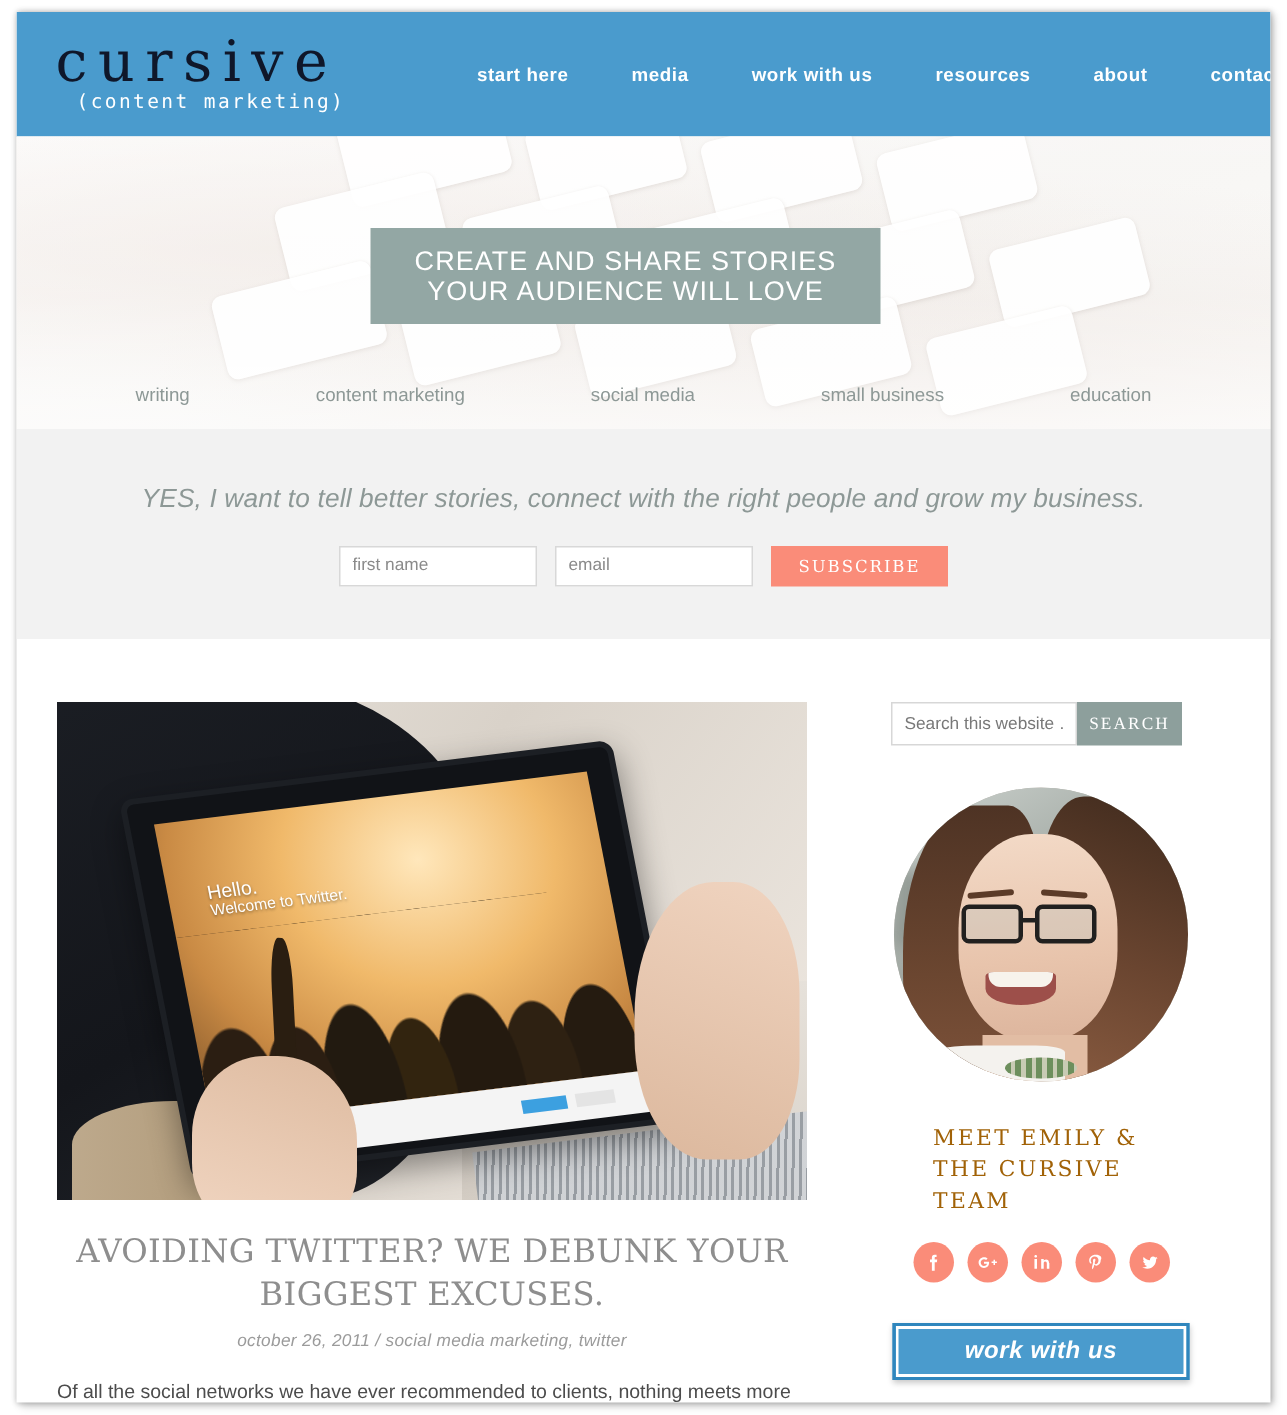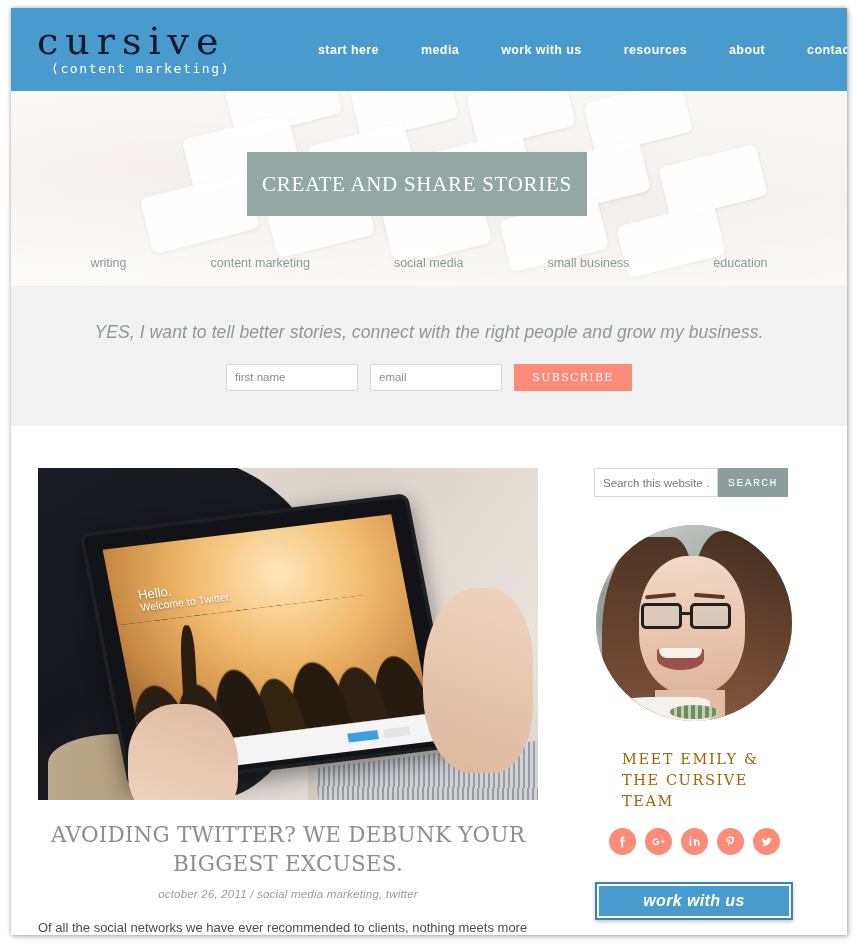--- a/index.html
+++ b/index.html
@@ -86,23 +86,23 @@
   }
   .hero-banner {
     position: absolute;
     left: 236px; top: 61px;
     width: 340px; height: 64px;
     background: #93a7a4;
     display: flex; flex-direction: column;
     align-items: center; justify-content: center;
   }
   .hero-banner span {
-    font-family: Liberation Serif, serif;
-    color: #ffffff;
-    font-size: 21px;
+    font-family: Liberation Sans, sans-serif;
+    color: #ffffff;
+    font-size: 18px;
     letter-spacing: 0.7px;
     line-height: 20px;
     text-align: center;
     white-space: nowrap;
   }
   .hero-cats {
     position: absolute;
     left: 0; right: 0; bottom: 16px;
     display: flex; justify-content: center;
     gap: 0;
@@ -293,21 +293,21 @@
     font-size: 11.5px;
     color: #6f6f6f;
     font-family: "Liberation Sans", sans-serif;
   }
   .search-input::placeholder { color: #787878; }
   .search-btn {
     width: 70px; height: 29px;
     background: #8d9f9c;
     color: #ffffff;
     border: none;
-    font-family: Liberation Mono, monospace;
+    font-family: Liberation Serif, serif;
     font-size: 11.5px;
     letter-spacing: 1.4px;
     cursor: pointer;
   }
   .avatar {
     width: 196px; height: 196px;
     border-radius: 50%;
     margin: 28px 2px 0;
     overflow: hidden;
     position: relative;
@@ -454,20 +454,21 @@
       <div class="kb" style="left:78%;top:33%;width:12%;height:27%;transform:rotate(-14deg)"></div>
       <div class="kb" style="left:16%;top:48%;width:13%;height:29%;transform:rotate(-14deg)"></div>
       <div class="kb" style="left:31%;top:52%;width:12%;height:28%;transform:rotate(-14deg)"></div>
       <div class="kb" style="left:45%;top:56%;width:12%;height:28%;transform:rotate(-14deg)"></div>
       <div class="kb" style="left:59%;top:60%;width:12%;height:27%;transform:rotate(-14deg)"></div>
       <div class="kb" style="left:73%;top:63%;width:12%;height:27%;transform:rotate(-14deg)"></div>
       <div class="hero-fade"></div>
     </div>
     <div class="hero-banner">
       <span>CREATE AND SHARE STORIES</span>
+      <span>YOUR AUDIENCE WILL LOVE</span>
     </div>
     <div class="hero-cats">
       <a class="hero-cat">writing</a>
       <a class="hero-cat">content marketing</a>
       <a class="hero-cat">social media</a>
       <a class="hero-cat">small business</a>
       <a class="hero-cat">education</a>
     </div>
   </section>
 

